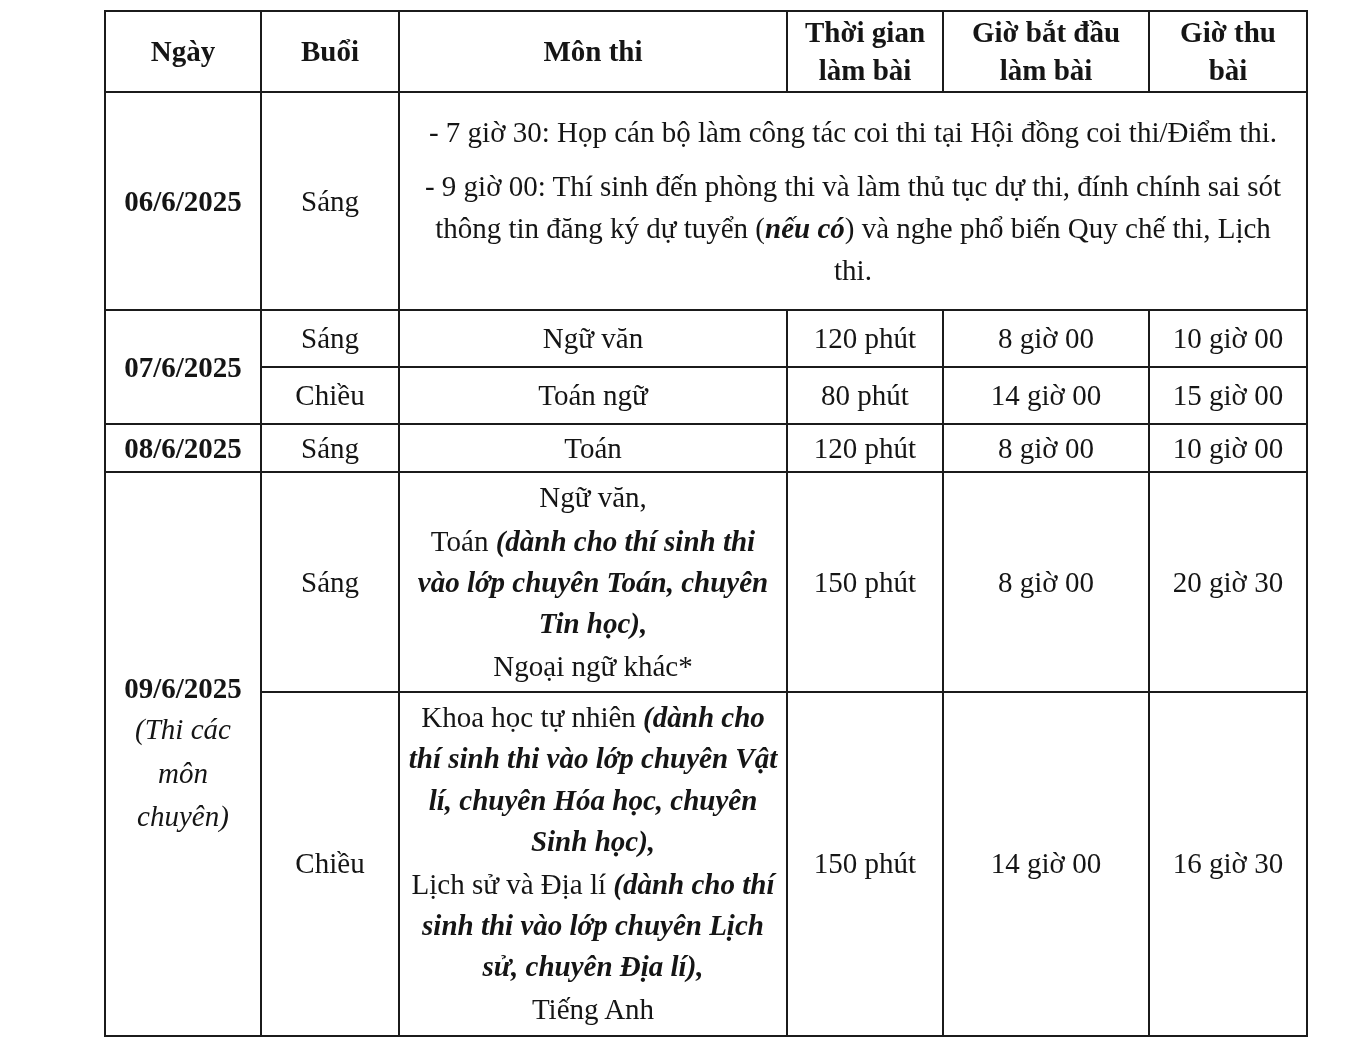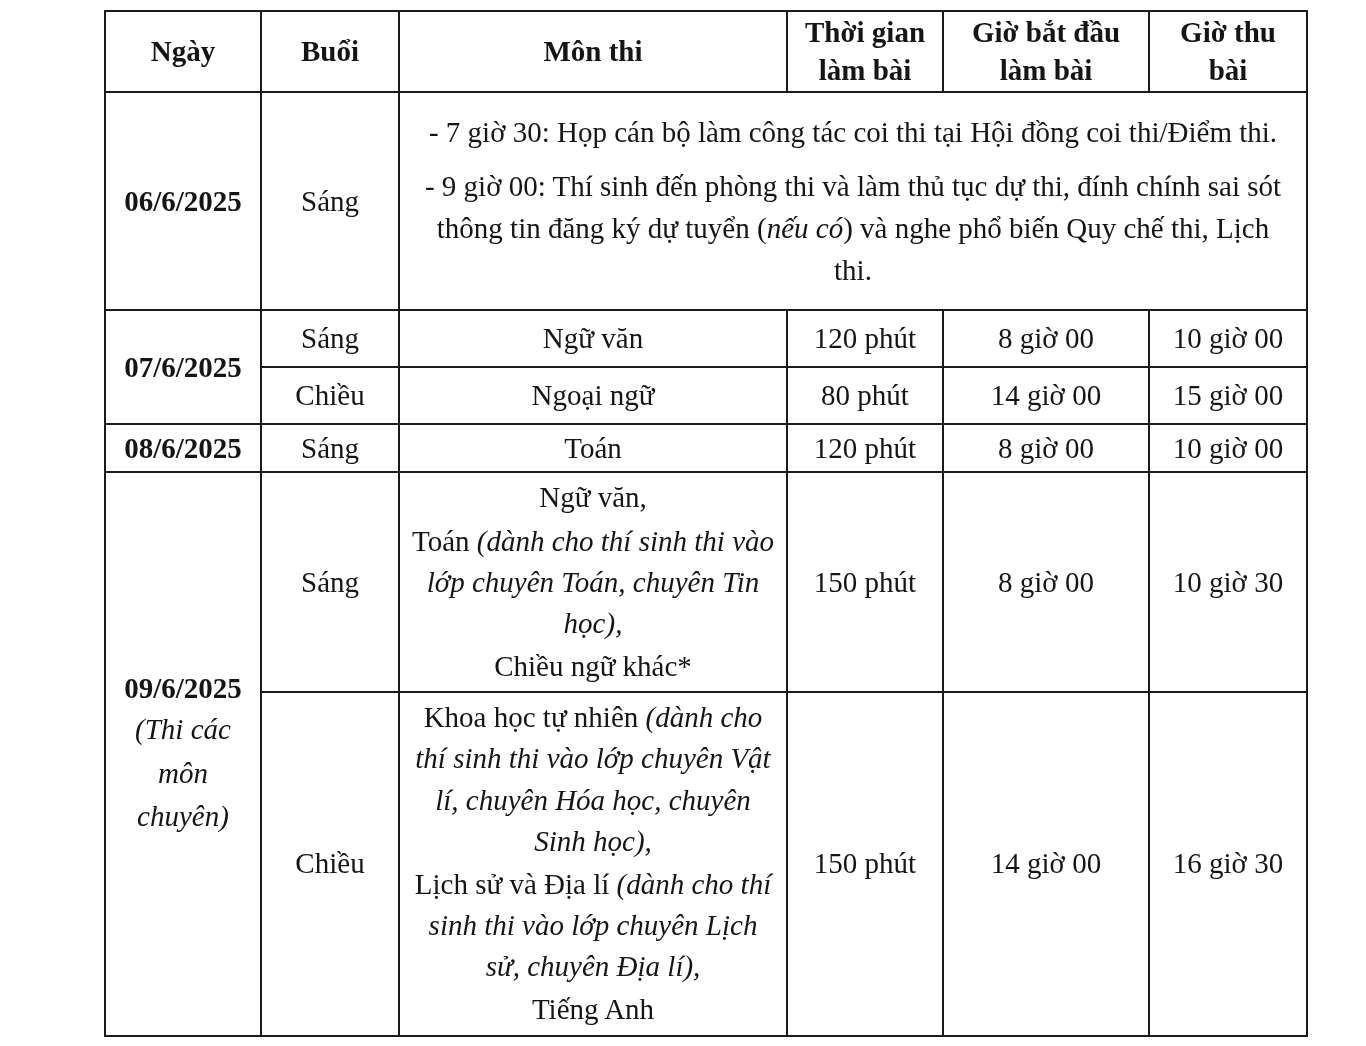--- a/index.html
+++ b/index.html
@@ -46,21 +46,21 @@
     line-height: 1.5;
   }
   .notes-cell {
     text-align: justify;
     padding: 4px 16px 4px 14px;
     line-height: 1.45;
   }
   .notes-cell p { margin: 12px; }
   .subject-cell { line-height: 1.42; padding: 4px 10px; margin-top: 20px; }
   .subject-cell .blk { margin: 2px 0; }
-  .italic { font-style: italic; }
+  .italic { font-style: italic; font-weight: bold; }
 </style>
 </head>
 <body>
 
 <div class="page">
   <table class="schedule">
     <colgroup>
       <col style="width:156px">
       <col style="width:138px">
       <col style="width:388px">
@@ -92,21 +92,21 @@
       <td class="date-cell" rowspan="2">07/6/2025</td>
       <td>Sáng</td>
       <td>Ngữ văn</td>
       <td>120 phút</td>
       <td>8 giờ 00</td>
       <td>10 giờ 00</td>
     </tr>
 
     <tr class="h-small">
       <td>Chiều</td>
-      <td>Ngoại ngữ</td>
+      <td>Toán ngữ</td>
       <td>80 phút</td>
       <td>14 giờ 00</td>
       <td>15 giờ 00</td>
     </tr>
 
     <tr class="h-small2">
       <td class="date-cell">08/6/2025</td>
       <td>Sáng</td>
       <td>Toán</td>
       <td>120 phút</td>
@@ -116,25 +116,25 @@
 
     <tr class="h-big">
       <td class="date-cell" rowspan="2">
         <div>09/6/2025</div>
         <div class="date-note">(Thi các môn chuyên)</div>
       </td>
       <td>Sáng</td>
       <td class="subject-cell">
         <div class="blk">Ngữ văn,</div>
         <div class="blk"><span>Toán </span><span class="italic">(dành cho thí sinh thi vào lớp chuyên Toán, chuyên Tin học),</span></div>
-        <div class="blk">Chiều ngữ khác*</div>
+        <div class="blk">Ngoại ngữ khác*</div>
       </td>
       <td>150 phút</td>
       <td>8 giờ 00</td>
-      <td>10 giờ 30</td>
+      <td>20 giờ 30</td>
     </tr>
 
     <tr class="h-huge">
       <td>Chiều</td>
       <td class="subject-cell">
         <div class="blk"><span>Khoa học tự nhiên </span><span class="italic">(dành cho thí sinh thi vào lớp chuyên Vật lí, chuyên Hóa học, chuyên Sinh học),</span></div>
         <div class="blk"><span>Lịch sử và Địa lí </span><span class="italic">(dành cho thí sinh thi vào lớp chuyên Lịch sử, chuyên Địa lí),</span></div>
         <div class="blk">Tiếng Anh</div>
       </td>
       <td>150 phút</td>

